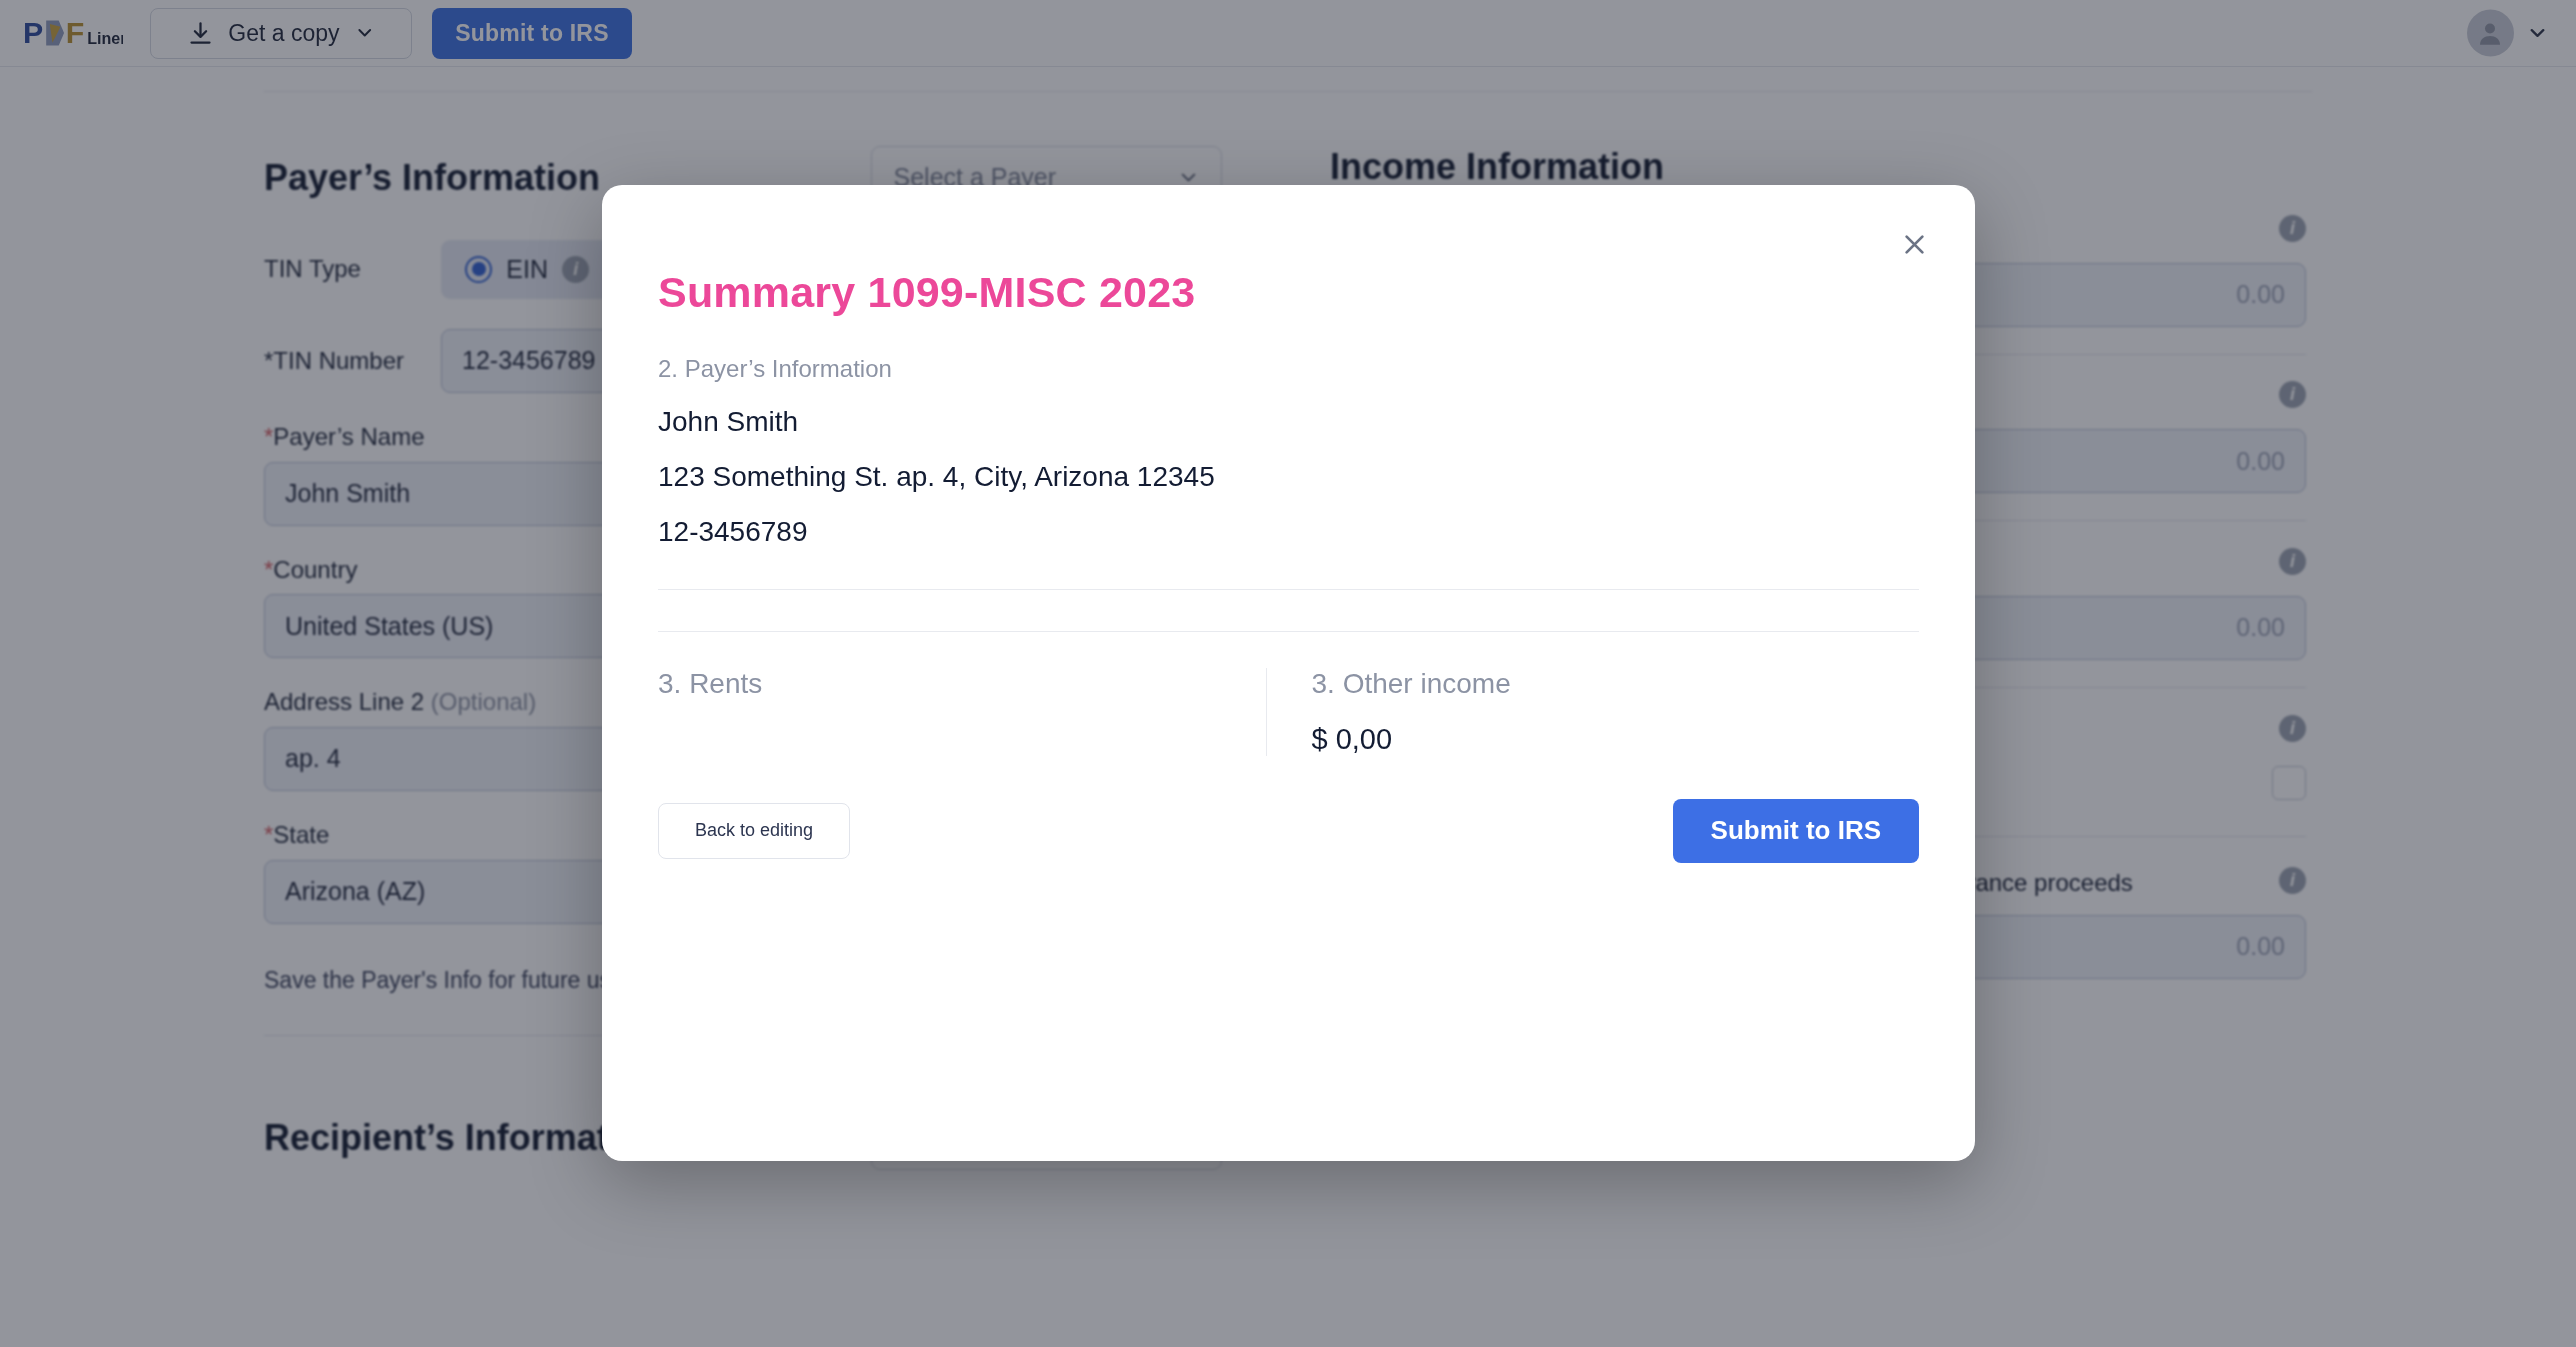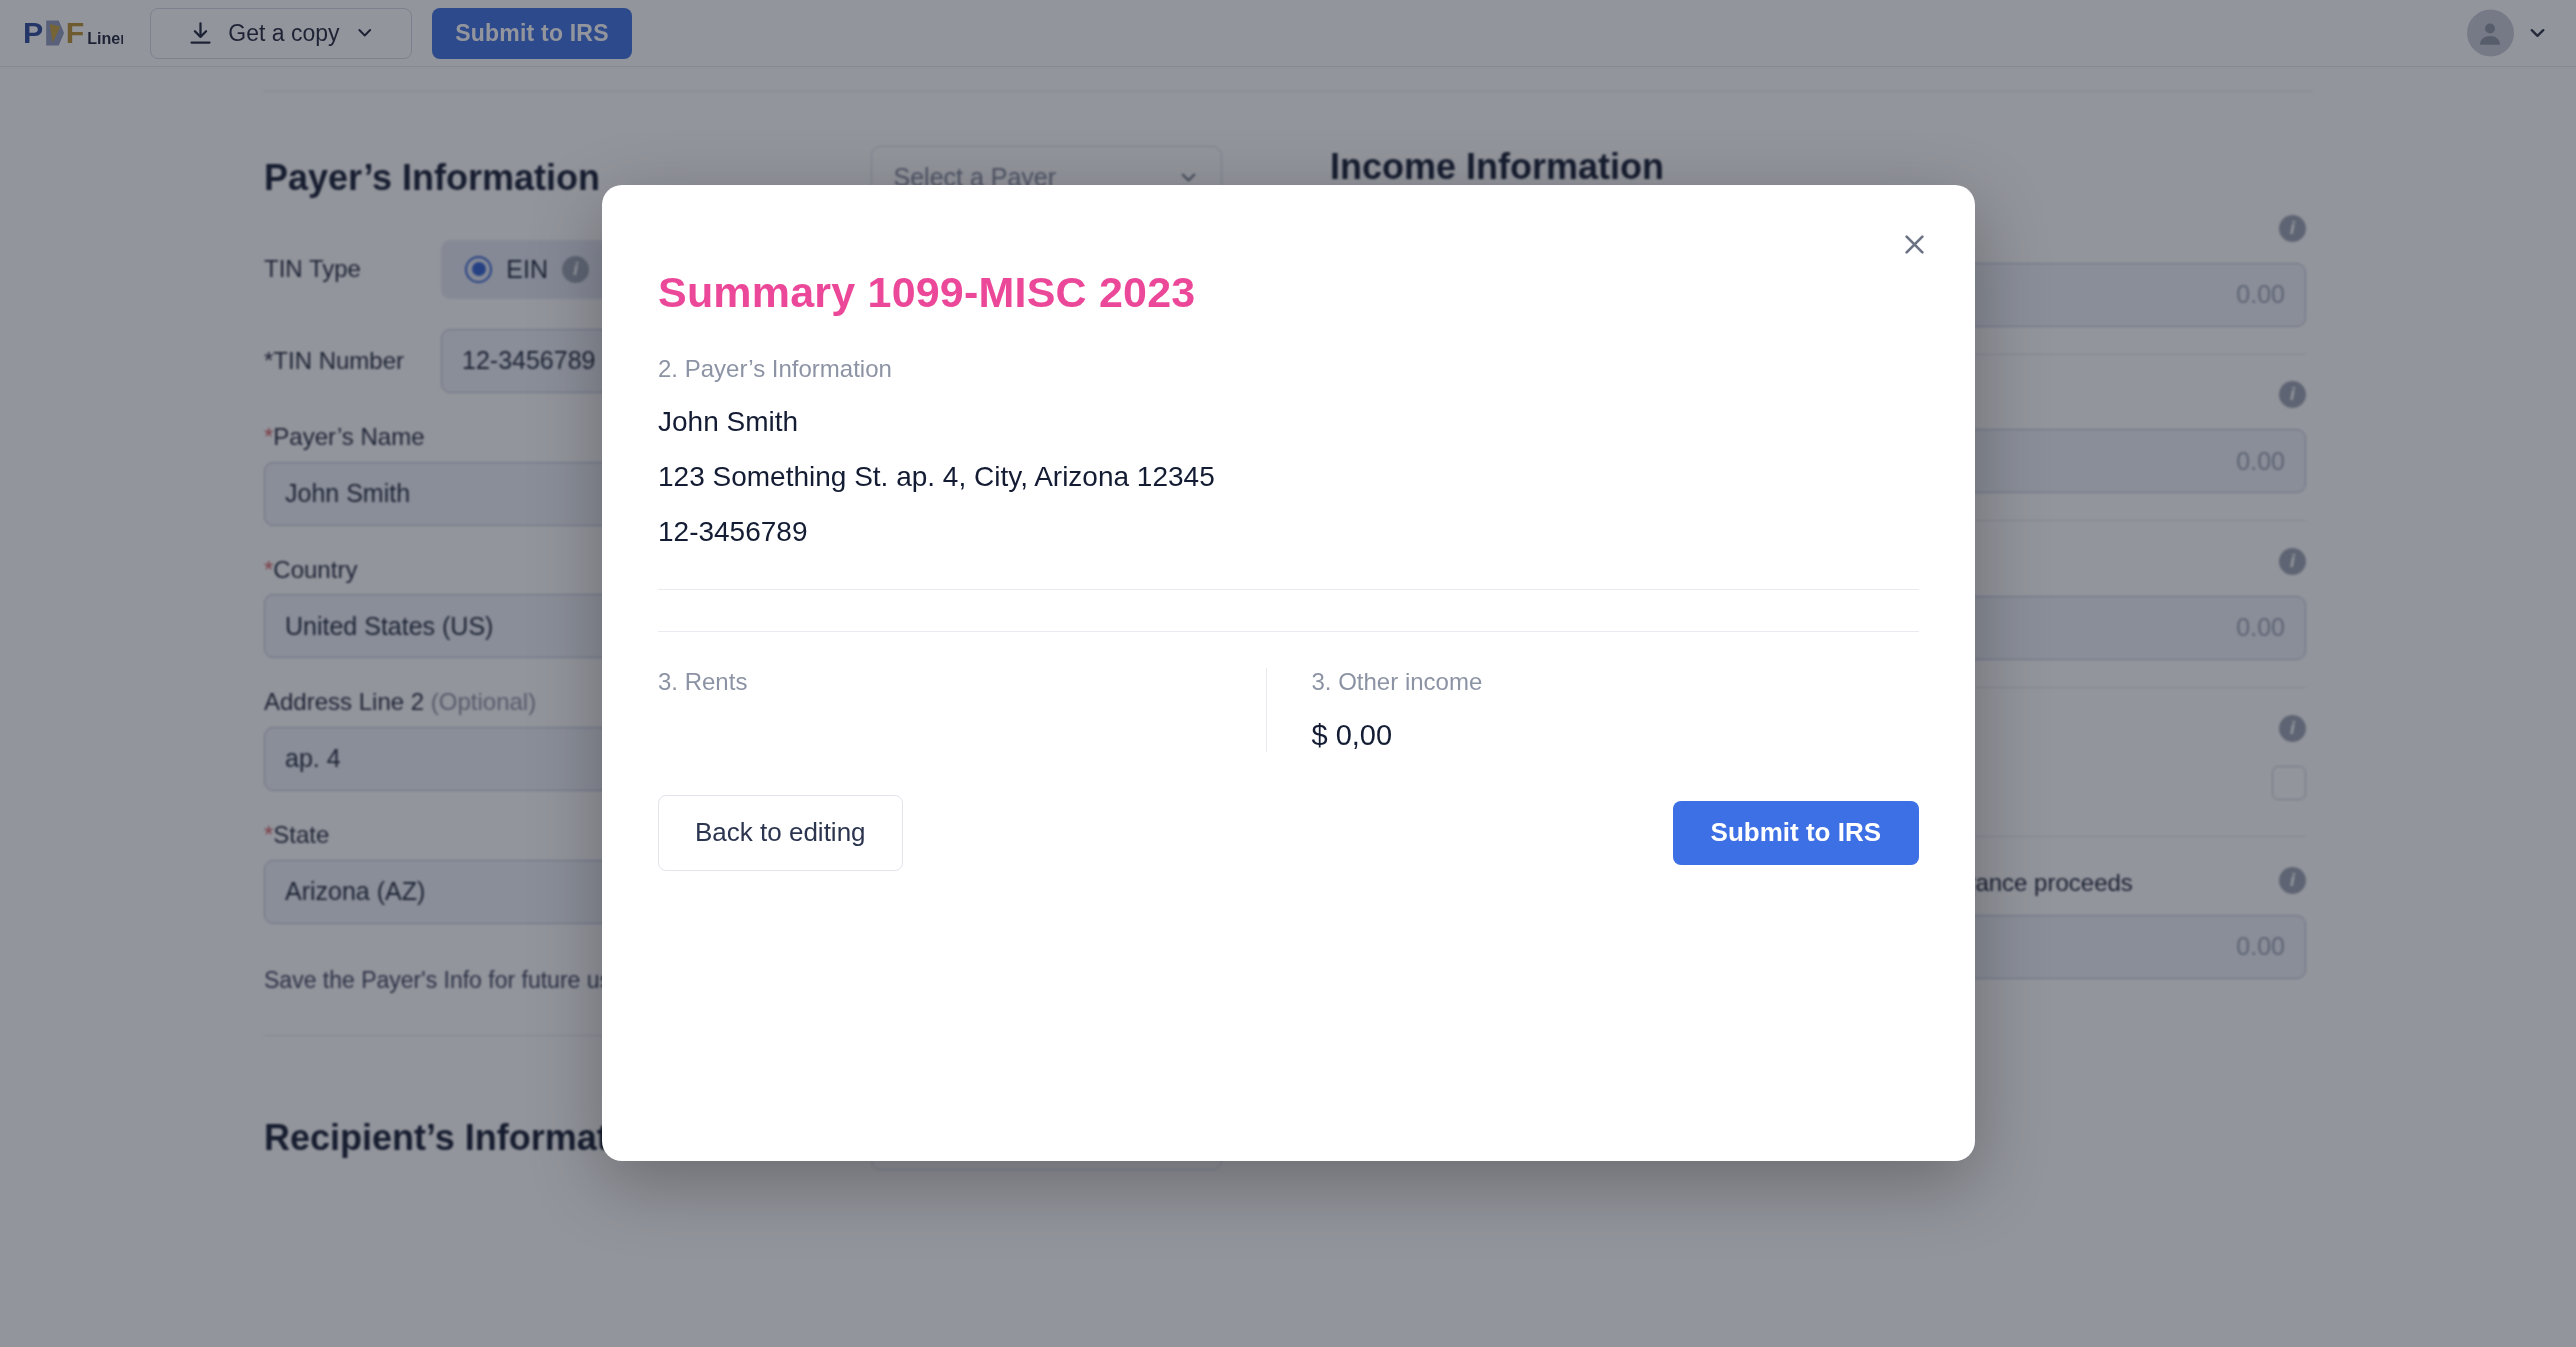--- a/index.html
+++ b/index.html
@@ -204,33 +204,33 @@
     font-family: "Liberation Sans", sans-serif;
   }
   .block { padding-top: 38px; }
   .block-label { font-size: 24px; color: #8c93a4; }
   .block-line { font-size: 28px; color: #131c33; margin-top: 23px; font-weight: 500; }
   .hr { height:0.9px; background:#e8eaef; margin-top: 41px; }
 
   .money-row { display: flex; margin-top: 36px; }
   .money-col { flex: 1; padding-right: 27px; }
   .money-col.second { padding-left: 45px; border-left: 0.9px solid #e8eaef; }
-  .money-label { font-size: 24px; color: #8c93a4; }
+  .money-label { font-size: 28px; color: #8c93a4; }
   .money-val { font-size: 29px; color: #131c33; margin-top: 23px; font-weight: 500; }
 
   .modal-actions {
     display:flex; align-items:center; justify-content: space-between;
     margin-top: 43px;
   }
   .btn-back {
-    height: 76px; padding: 0 36px;
+    height: 56px; padding: 0 36px;
     display:flex; align-items:center; justify-content:center;
     border: 0.9px solid #e1e4eb; border-radius: 8px;
     background: #fff; color: #2c3550;
-    font-size: 26px; font-weight: 500;
+    font-size: 18px; font-weight: 500;
     cursor: pointer;
     font-family: "Liberation Sans", sans-serif;
   }
   .btn-submit-modal {
     height: 64px; padding: 0 38px;
     display:flex; align-items:center; justify-content:center;
     border: none; border-radius: 8px;
     background: #3d6fe5; color: #fff;
     font-size: 26px; font-weight: 700;
     cursor: pointer;

